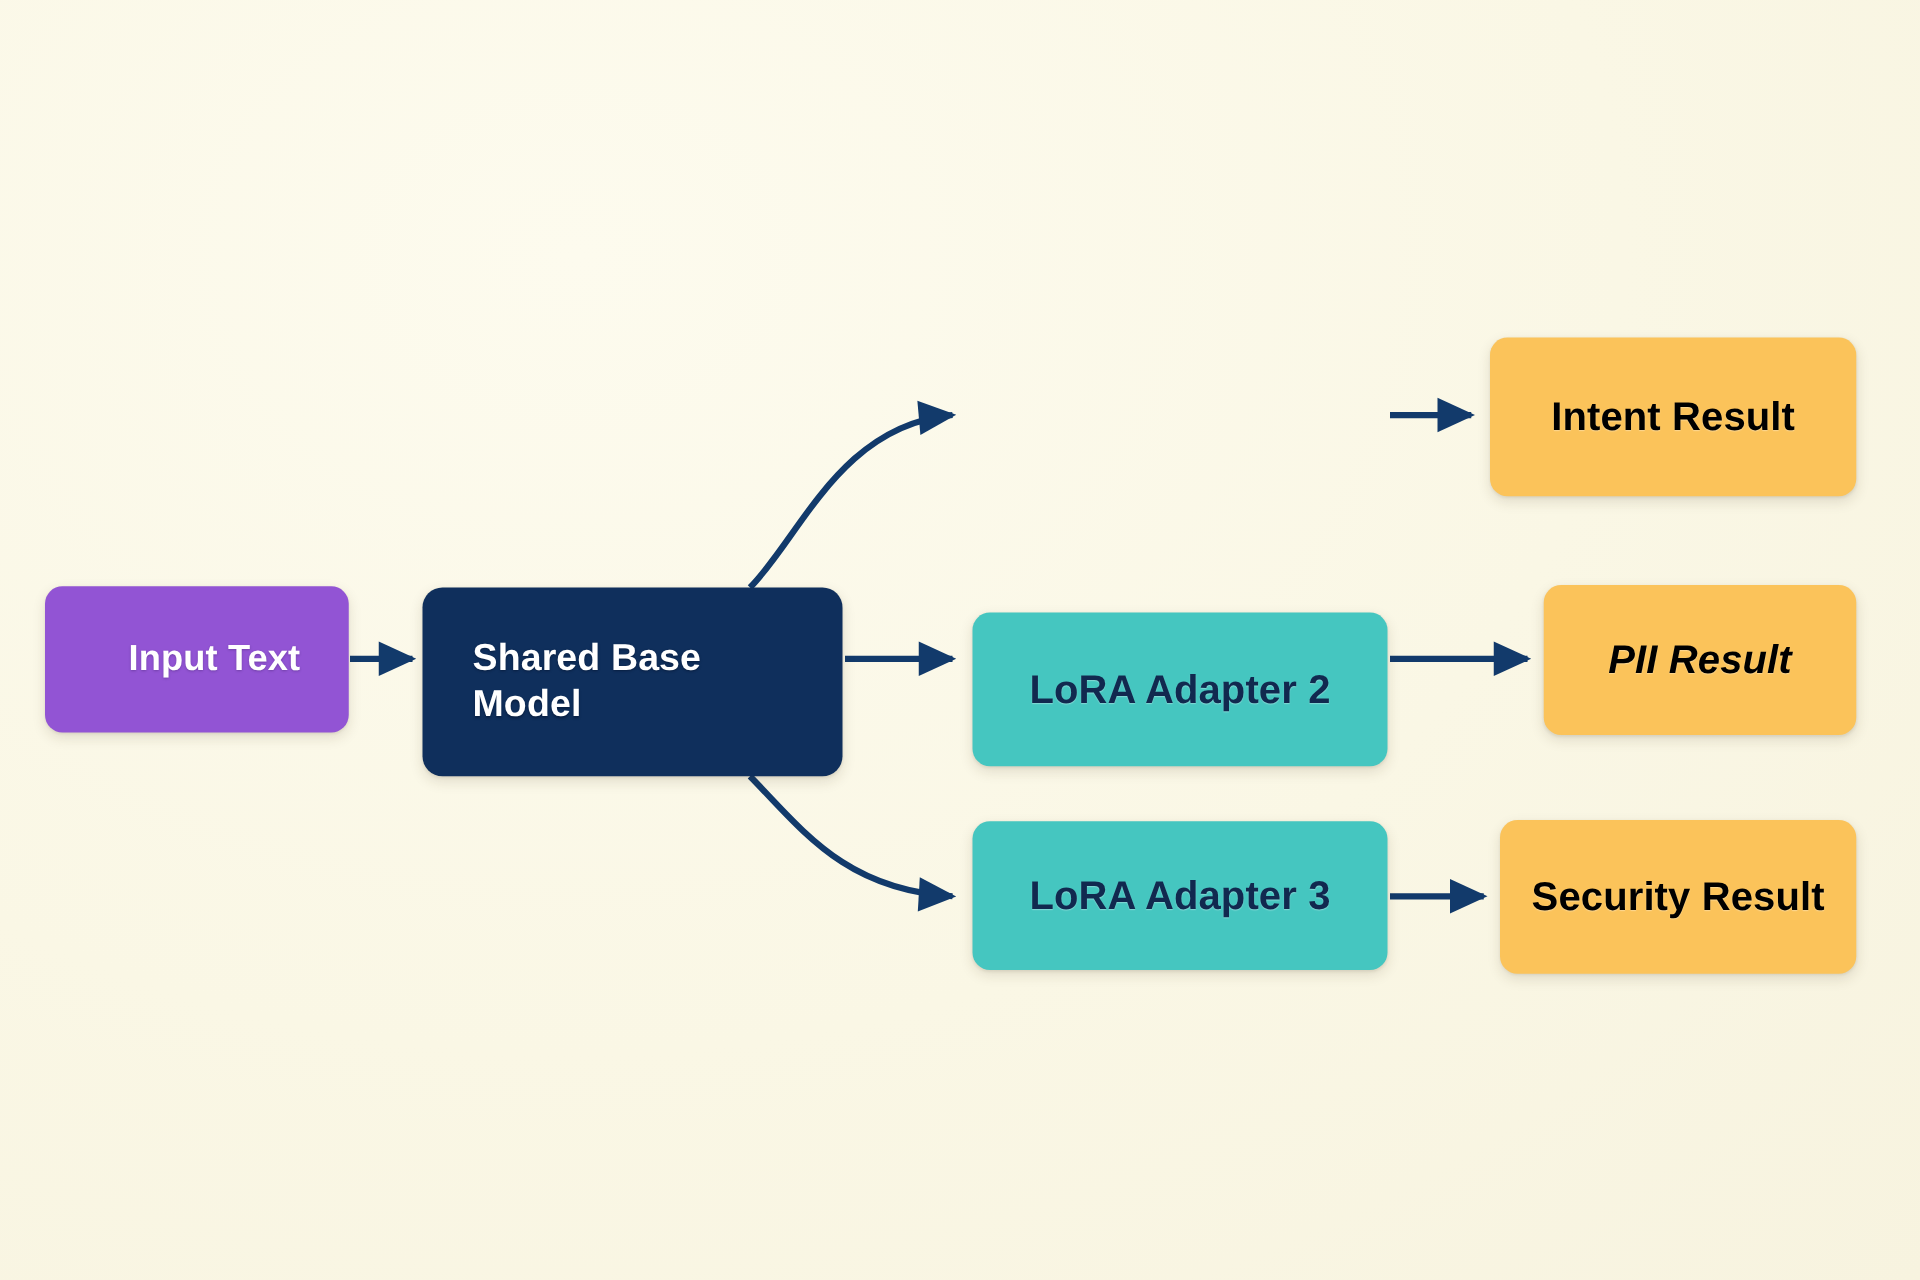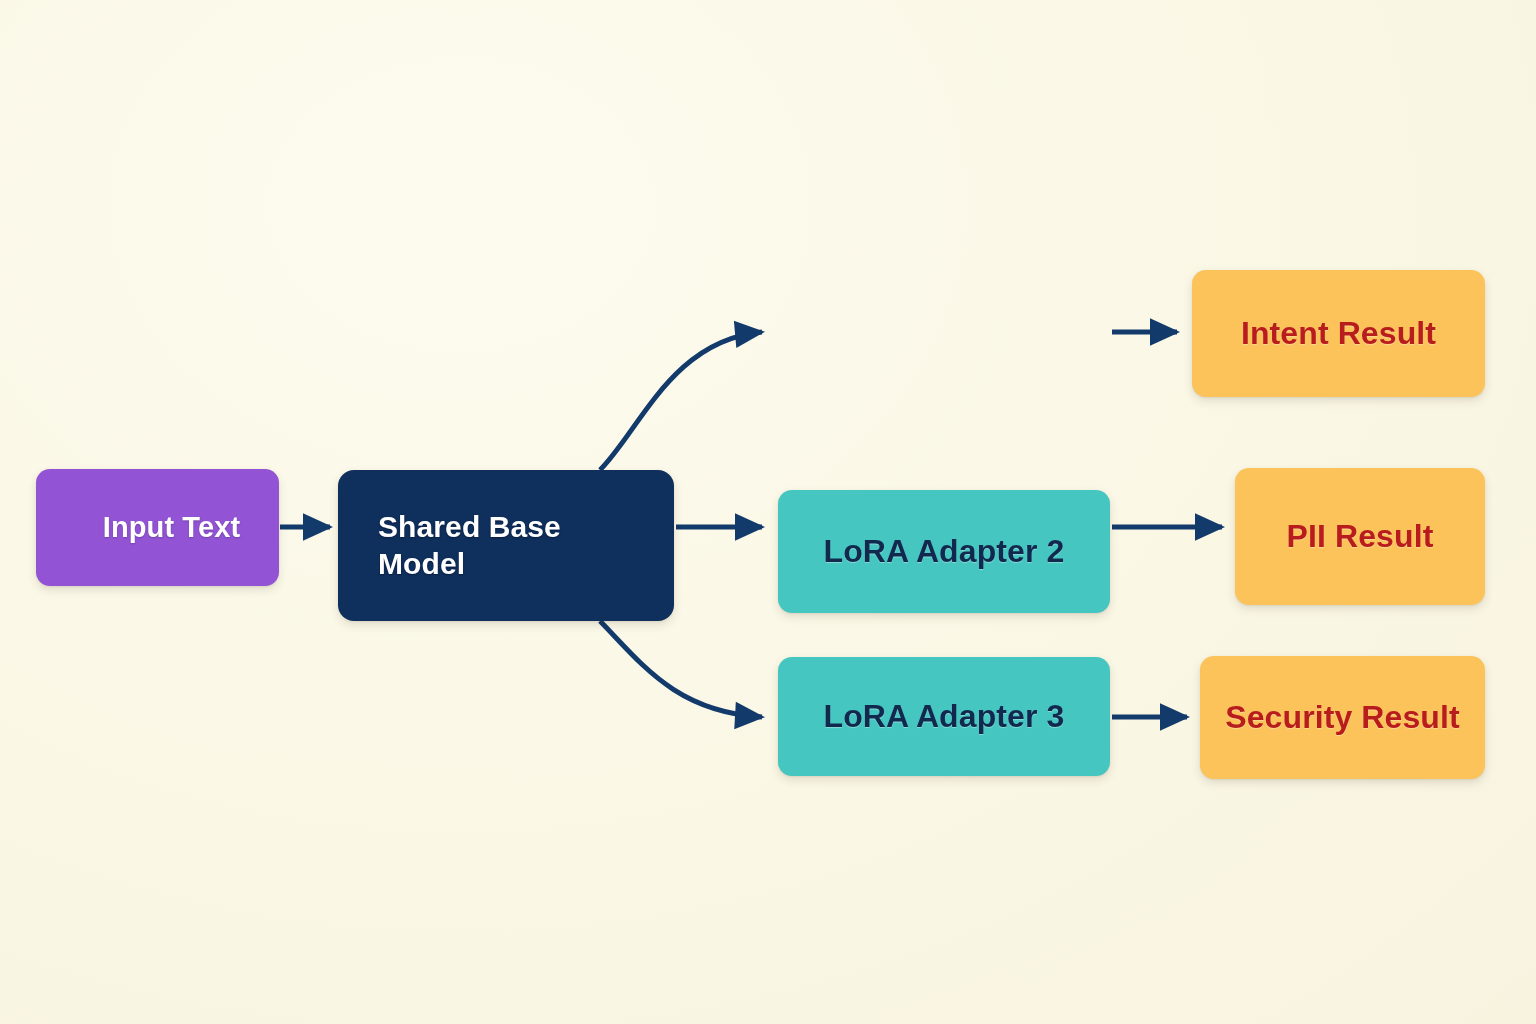--- a/index.html
+++ b/index.html
@@ -80,21 +80,21 @@
     font-weight: 600;
     text-shadow: 0 1px 1px rgba(255, 255, 255, 0.35);
   }
   
   .node-result {
     background: #fbc35a;
     justify-content: center;
   }
   .node-result .label {
     text-align: center;
-    color: #b91c1c;
+    color: #000000;
     font-size: 32px;
     font-weight: 600;
     text-shadow: 0 1px 1px rgba(255, 255, 255, 0.35);
   }
 </style>
 </head>
 <body>
 
 <div id="canvas">
 
@@ -135,21 +135,21 @@
   </div>
 
   <div class="node node-adapter" style="left:778px; top:657px; width:332px; height:119px;">
     <span class="label">LoRA Adapter 3</span>
   </div>
 
   <div class="node node-result" style="left:1192px; top:270px; width:293px; height:127px;">
     <span class="label">Intent Result</span>
   </div>
 
-  <div class="node node-result" style="left:1235px; top:468px; width:250px; height:137px;">
+  <div class="node node-result" style="left:1235px; top:468px; width:250px; height:120px;font-style:italic;">
     <span class="label">PII Result</span>
   </div>
 
   <div class="node node-result" style="left:1200px; top:656px; width:285px; height:123px;">
     <span class="label">Security Result</span>
   </div>
 
 </div>
 
 </body></html>

